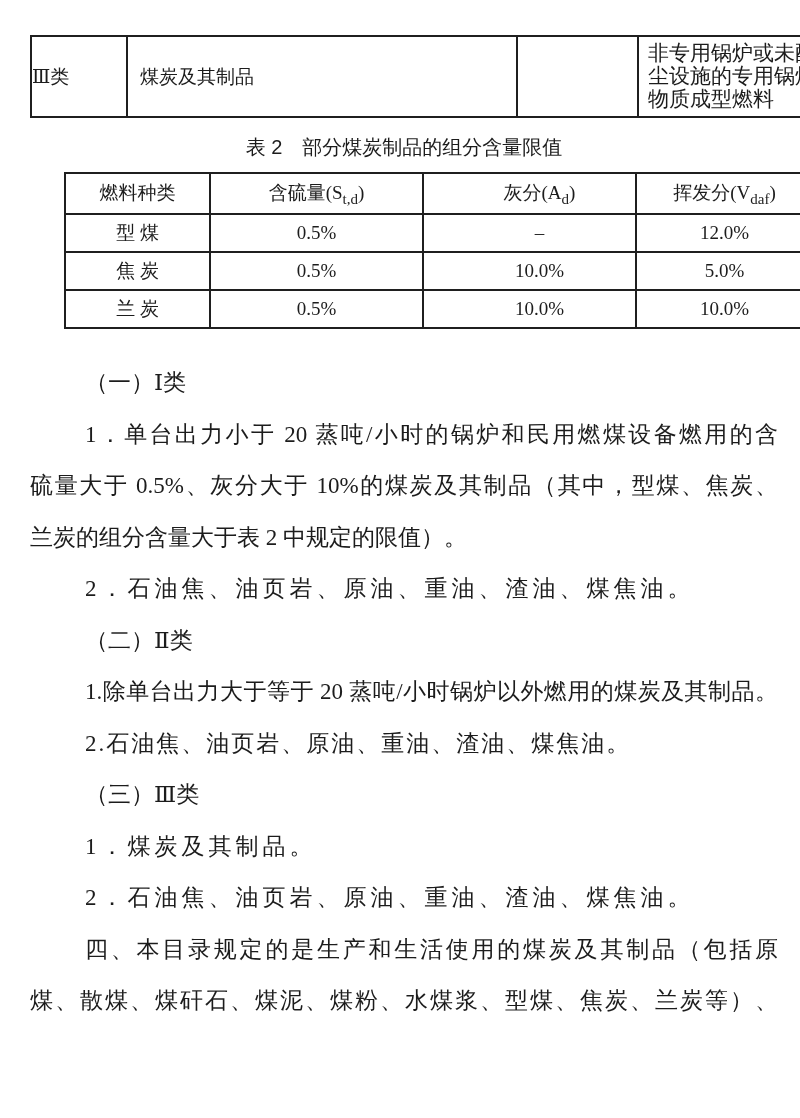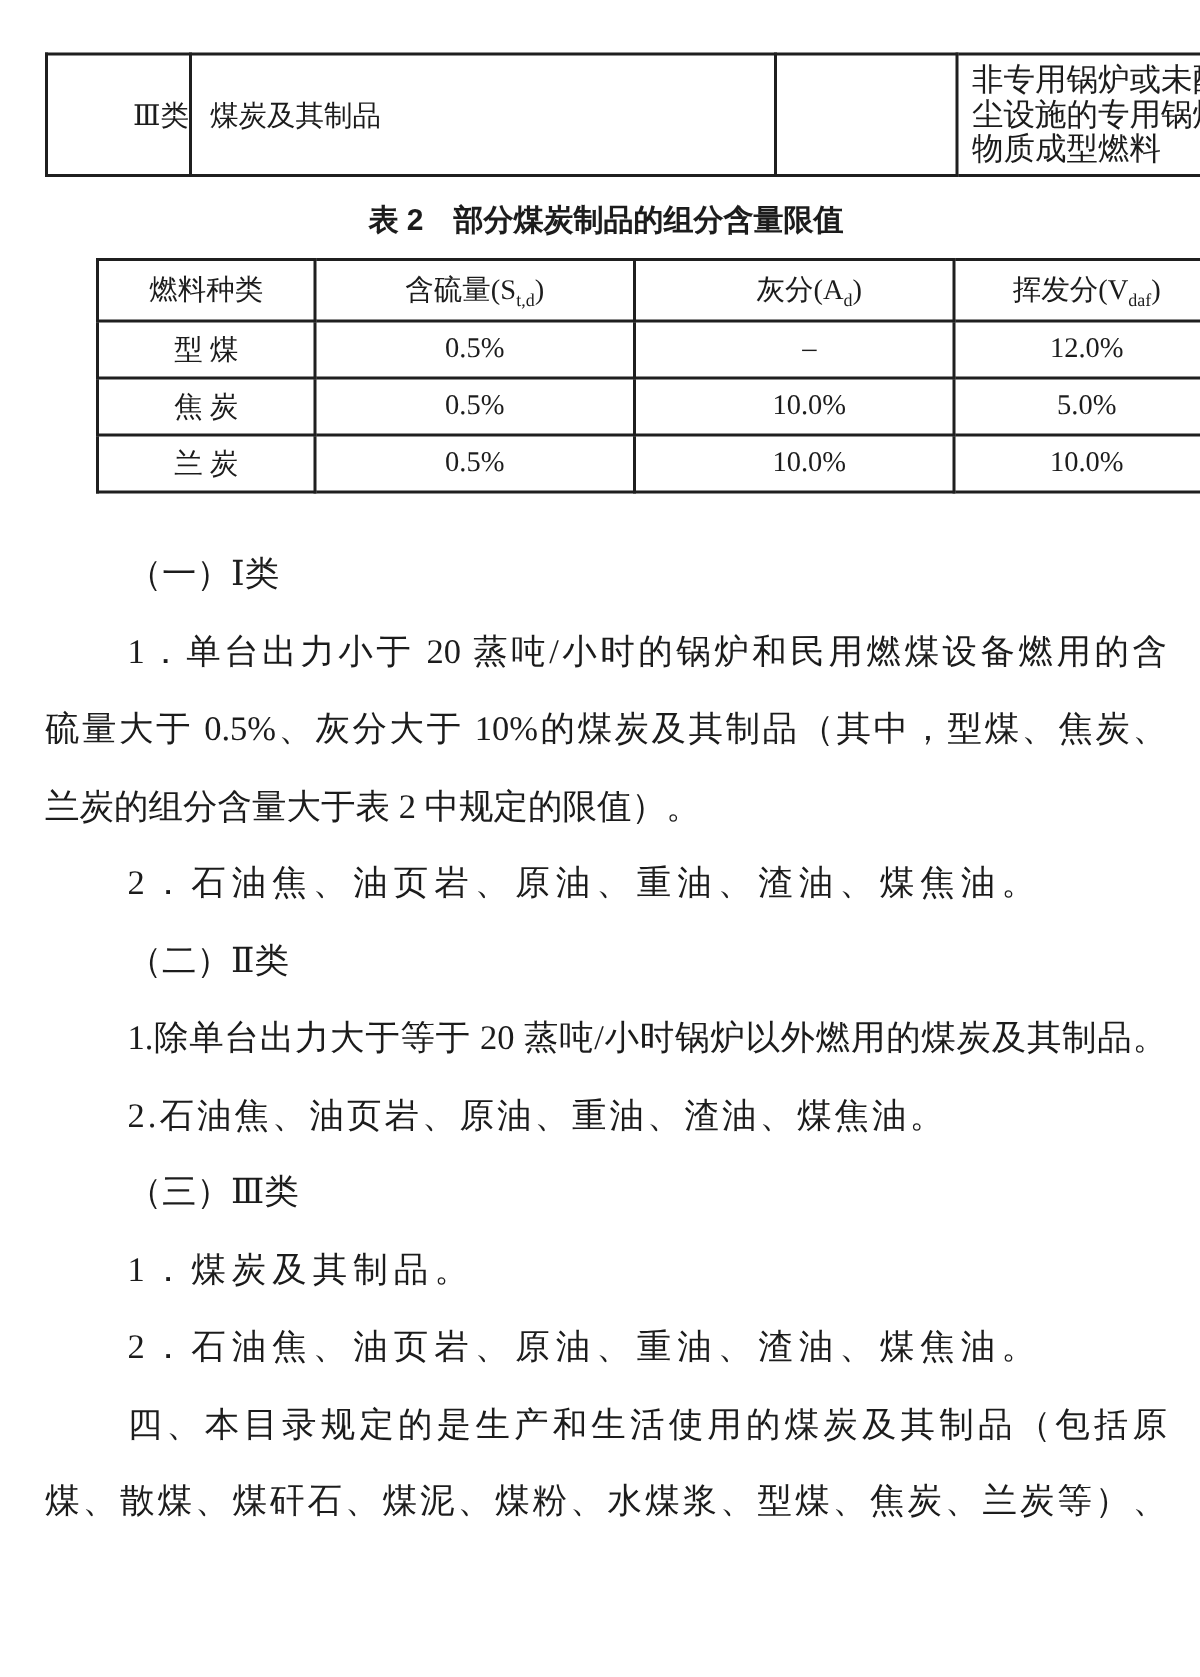--- a/index.html
+++ b/index.html
@@ -12,43 +12,43 @@
     overflow: hidden;
     font-family: "Liberation Serif", "DejaVu Serif", serif;
     color: #1c1c1c;
     padding: 35px 22px 0 30px;
   }
   
   table { border-collapse: collapse; table-layout: fixed; width: 748px; }
   td, th { border: 2px solid #1f1f1f; font-weight: normal; }
 
   .t1 td { font-size: 19px; }
-  .t1 .c-cat   { width: 96px;  text-align: right; }
+  .t1 .c-cat   { width: 96px;  text-align: left; }
   .t1 .c-item  { width: 390px; padding-left: 12px; }
   .t1 .c-blank { width: 121px; }
   .t1 .c-note  { width: 276px; font-size: 21px; line-height: 23px; padding: 5px 8px 5px 9px; }
   .t1 td { height: 76px; vertical-align: middle; }
 
   .t2-title {
     margin-top: 16px;
     text-align: center;
-    font-weight: bold;
+    font-weight: normal;
     font-size: 20px;
     line-height: 26px;
     font-family: "Liberation Sans", "DejaVu Sans", sans-serif;
   }
   .t2 { margin-top: 12px; margin-left: 34px; }
   .t2 td { text-align: center; vertical-align: middle; font-size: 19px; }
   .t2 .hrow td { height: 41px; }
   .t2 .drow td { height: 38px; }
   .t2 .c0 { width: 145px; }
   .t2 .c1 { width: 213px; }
   .t2 .c2 { width: 213px; padding-left: 20px; }
   .t2 .c3 { width: 177px; }
-  .t2 sub { font-size: 12px; vertical-align: sub; }
+  .t2 sub { font-size: 15px; vertical-align: sub; }
 
   
   .bodytext { margin-top: 28px; width: 748px; }
   .line {
     font-size: 23px;
     height: 51.5px;
     line-height: 51.5px;
     white-space: nowrap;
     overflow: visible;
   }

